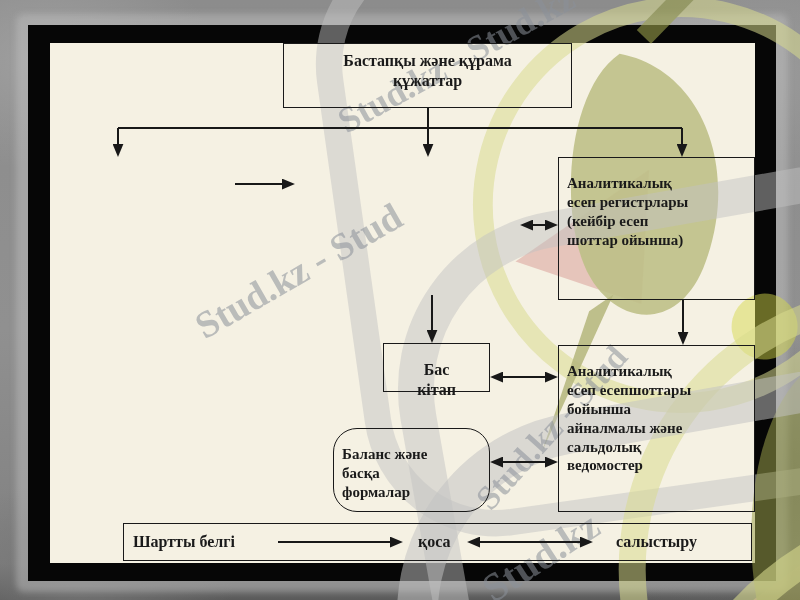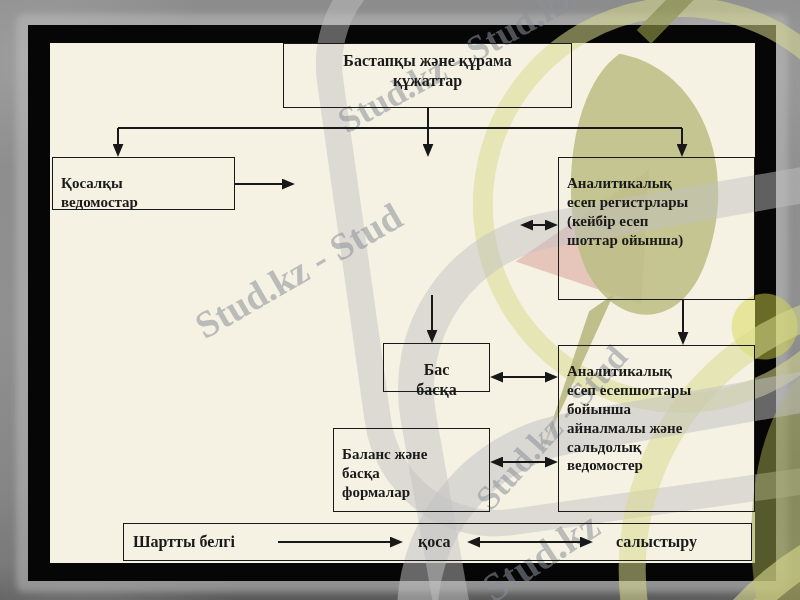--- a/index.html
+++ b/index.html
@@ -101,40 +101,38 @@
         <path d="M452,334 H496" marker-start="url(#ah)" marker-end="url(#ah)"></path>
         <path d="M452,419 H496" marker-start="url(#ah)" marker-end="url(#ah)"></path>
         <path d="M228,499 H341" marker-end="url(#ah)"></path>
         <path d="M429,499 H531" marker-start="url(#ah)" marker-end="url(#ah)"></path>
       </g>
     </svg>
 
     <div class="node center" style="left:233px; top:0; width:289px; height:65px; font-size:16px; padding-top:7px;">Бастапқы және құрама
 құжаттар</div>
 
-    <div class="node" style="left:2px; top:114px; width:183px; height:53px;">Қосалқы
-ведомостар</div>
 
 
     <div class="node" style="left:508px; top:114px; width:197px; height:143px;">Аналитикалық
 есеп регистрлары
 (кейбір есеп
 шоттар ойынша)</div>
 
     <div class="node center" style="left:333px; top:300px; width:107px; height:49px; font-size:16px;">Бас
-басқа</div>
+кітап</div>
 
     <div class="node" style="left:508px; top:302px; width:197px; height:167px;">Аналитикалық
 есеп есепшоттары
 бойынша
 айналмалы және
 сальдолық
 ведомостер</div>
 
-    <div class="node" style="left:283px; top:385px; width:157px; height:84px;">Баланс және
+    <div class="node" style="left:283px; top:385px; width:157px; height:84px;border-radius:24px;">Баланс және
 басқа
 формалар</div>
 
     <div class="legend-box" style="left:73px; top:480px; width:629px; height:38px;"></div>
     <span class="legend-label" style="left:83px; top:491px;text-align:center;">Шартты белгі</span>
     <span class="legend-label" style="left:368px; top:491px;">қоса</span>
     <span class="legend-label" style="left:566px; top:491px;">салыстыру</span>
   </div>
 
 </div>

